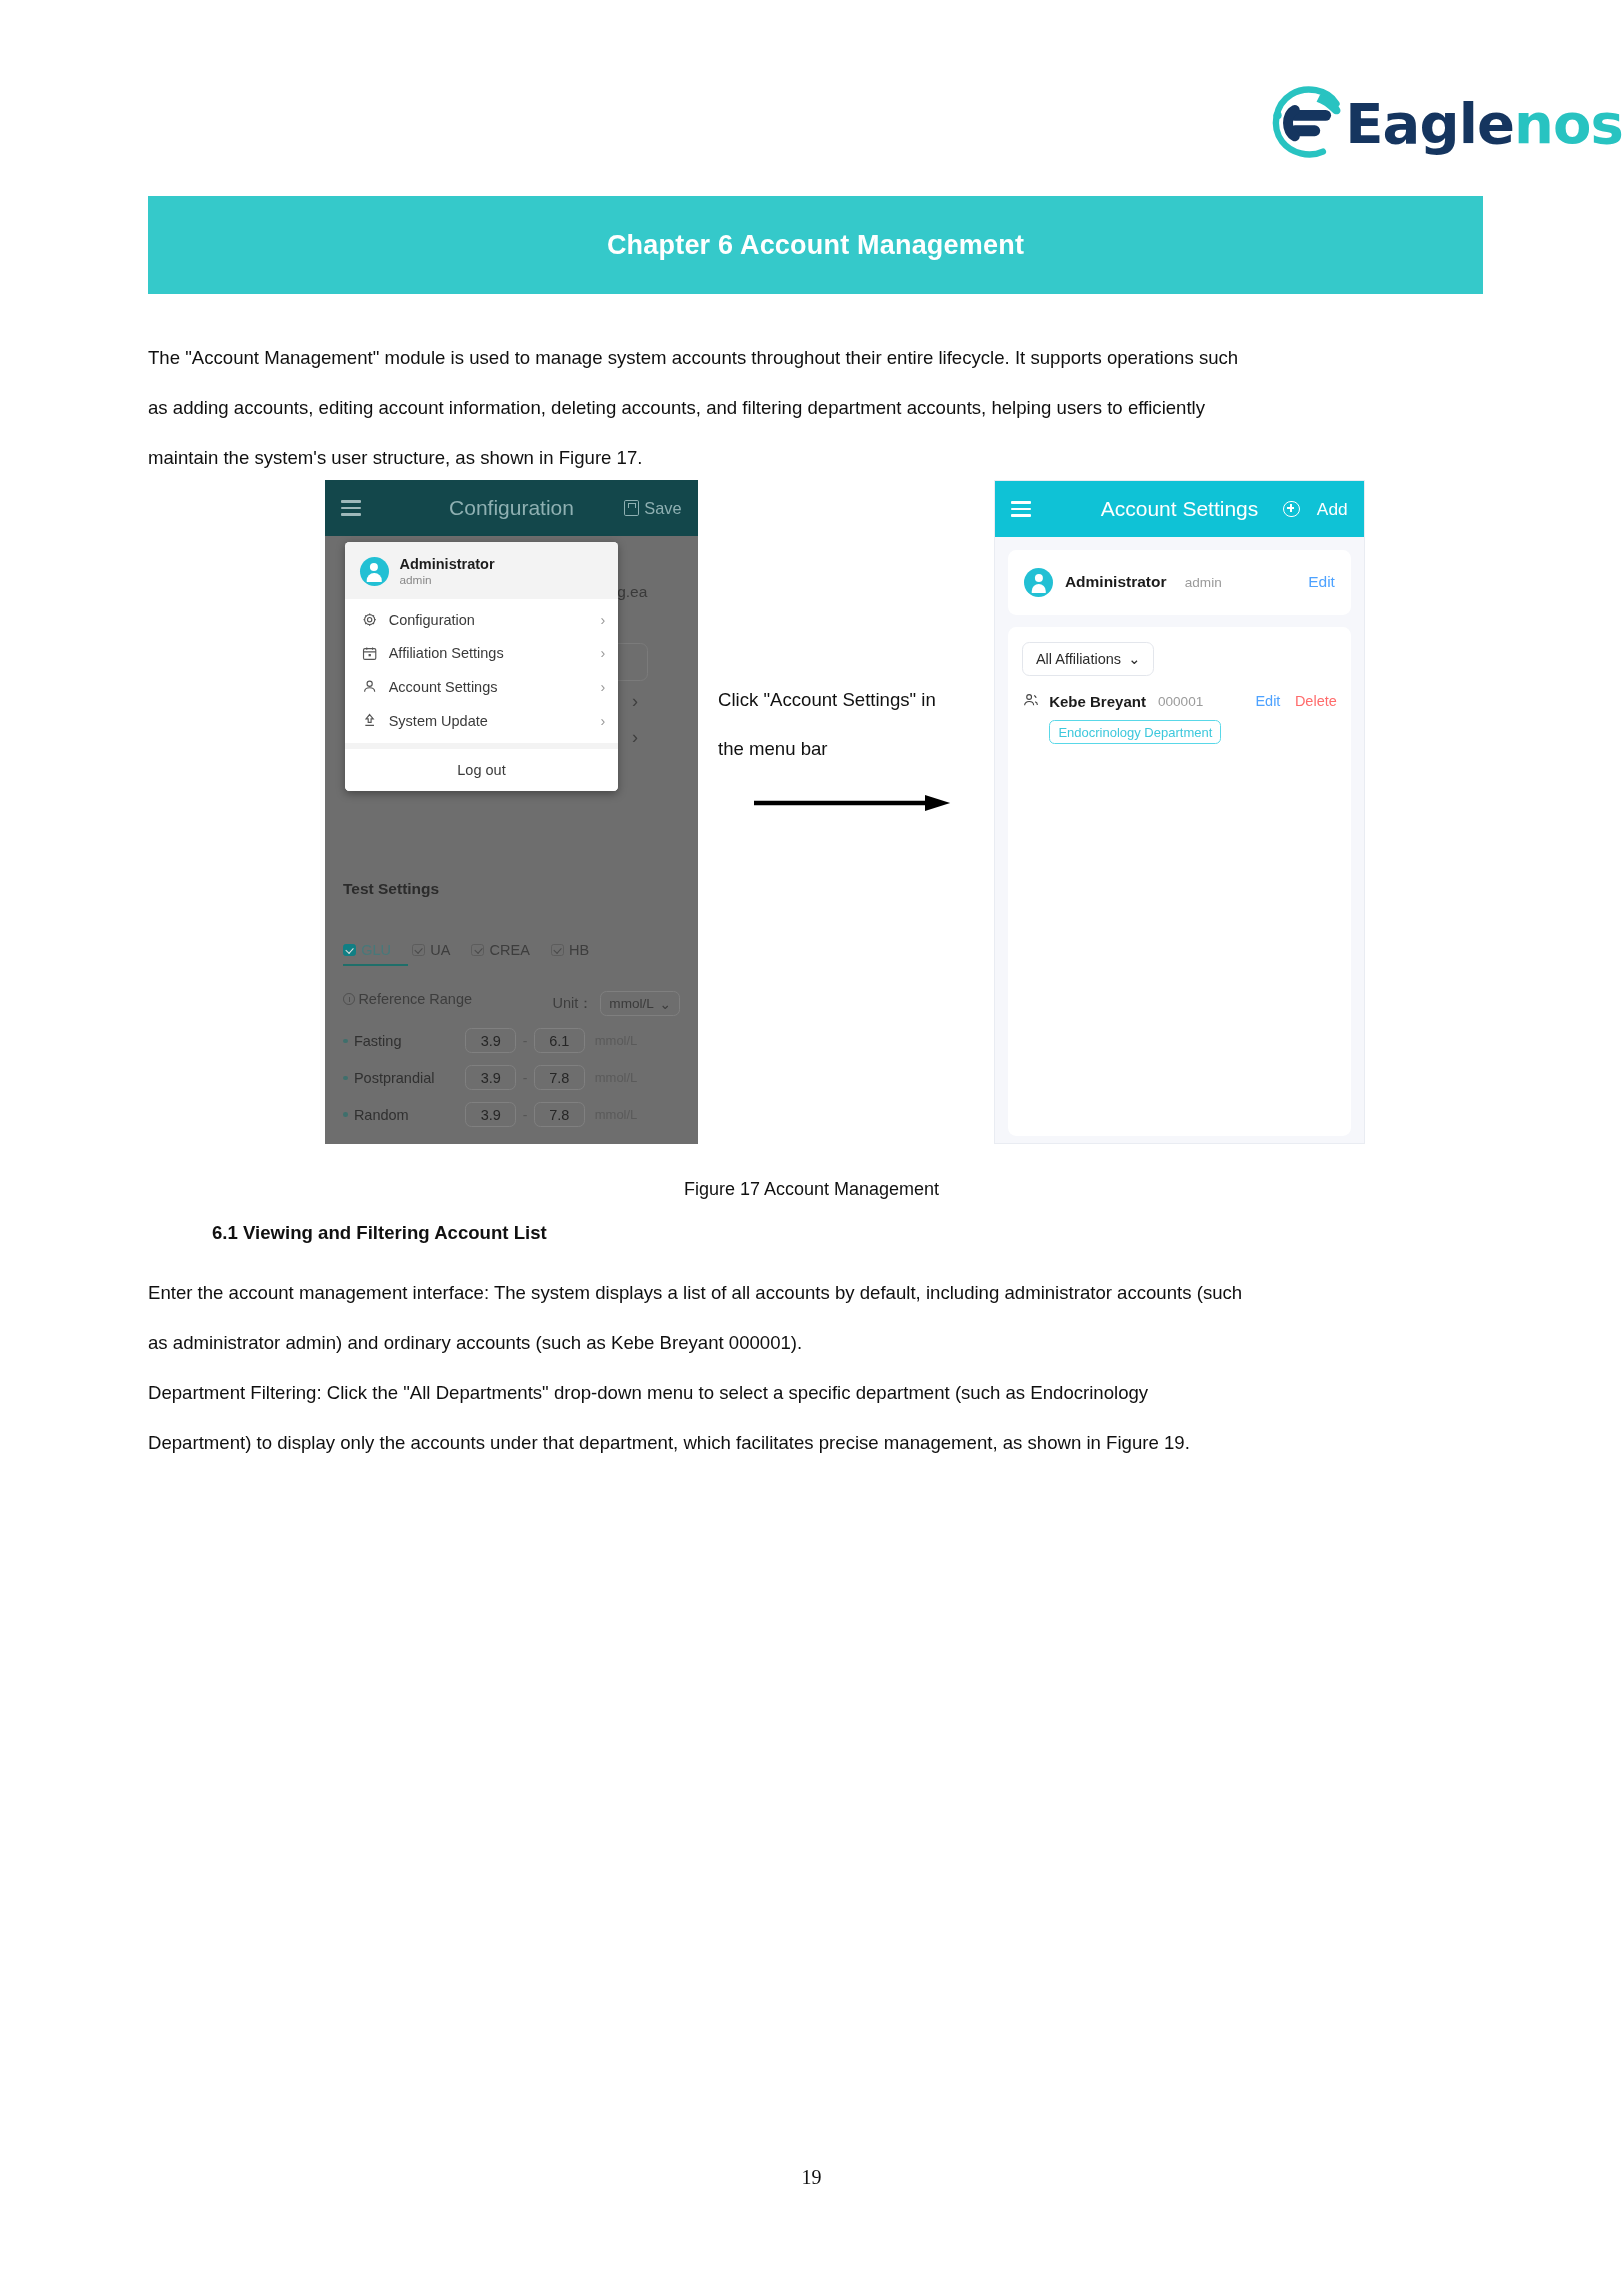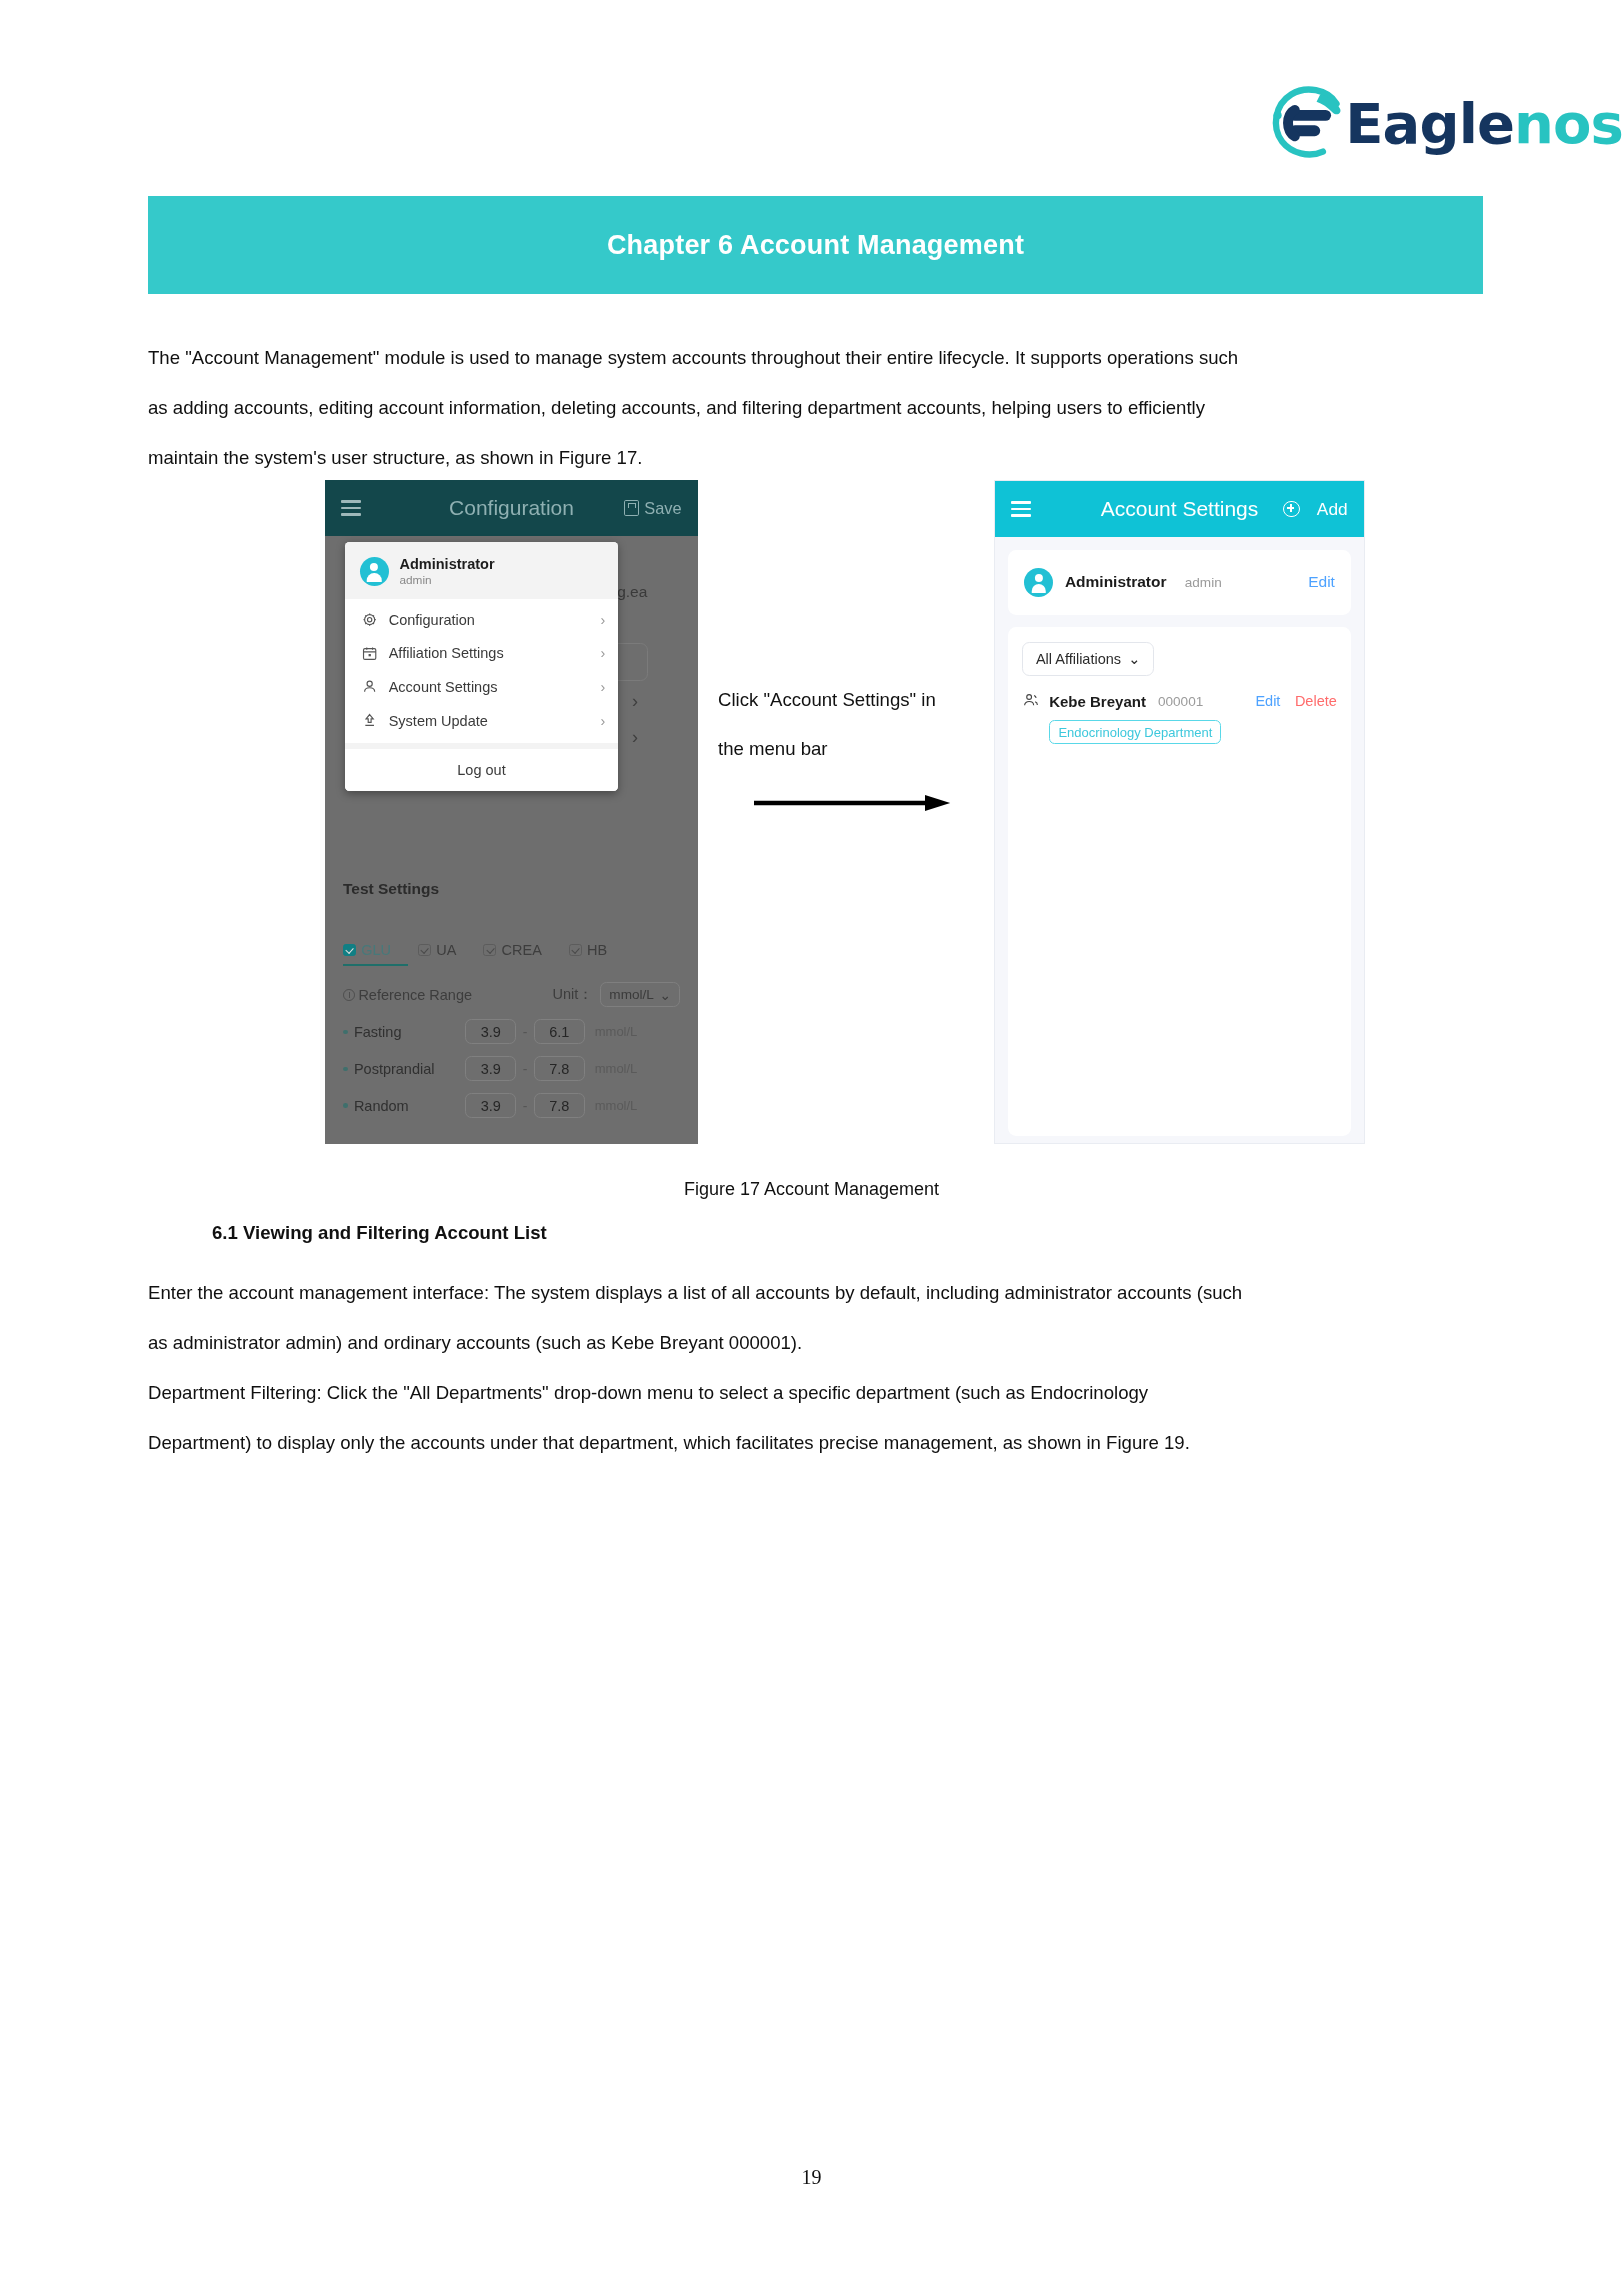--- a/index.html
+++ b/index.html
@@ -169,43 +169,43 @@
 
   
   .ml-test {
     position: absolute; left: 0; right: 0; top: 400px;
     padding: 0 18px;
   }
   .ml-test-title {
     font-size: 15.5px; font-weight: bold; color: #2b2b2b;
     margin-bottom: 11px;
   }
-  .ml-tabs { display: flex; align-items: flex-start; gap: 27px; margin-top: 44px; }
+  .ml-tabs { display: flex; align-items: flex-start; gap: 21px; margin-top: 44px; }
   .ml-tab { display: flex; align-items: center; gap: 5.5px; position: relative; padding-bottom: 8.2px; }
   .ml-tab-label { font-size: 14.5px; color: #3d3d3d; }
   .ml-tab.active .ml-tab-label { color: #47797a; }
   .ml-cbox {
     width: 12.7px; height: 12.7px; border: 1.4px solid #5c5c5c;
     border-radius: 2.7px; position: relative; flex: none;
   }
   .ml-cbox::after {
     content: ""; position: absolute; left: 3.2px; top: 1.4px;
     width: 3.6px; height: 6.4px; border: solid #4a4a4a;
     border-width: 0 1.5px 1.5px 0; transform: rotate(42deg);
   }
   .ml-tab.active .ml-cbox { background: #107f84; border-color: #107f84; }
   .ml-tab.active .ml-cbox::after { border-color: #dfdfdf; }
   .ml-tab.active::after {
     content: ""; position: absolute; left: 0; bottom: 0;
     width: 65px; height: 2.7px; background: #1f6f6a;
   }
 
   .ml-refrow {
-    display: flex; align-items: center;
-    margin-top: 16px; font-size: 14.5px; color: #3d3d3d;
+    display: flex; align-items: flex-start;
+    margin-top: 25px; font-size: 14.5px; color: #3d3d3d;
   }
   .ml-ref-label { display: flex; align-items: center; gap: 3.6px; }
   .ml-ref-ico {
     width: 11.8px; height: 11.8px; border: 1.4px solid #4e4e4e;
     border-radius: 50%; position: relative;
   }
   .ml-ref-ico::after {
     content: ""; position: absolute; left: 4.5px; top: 2.3px;
     width: 1.3px; height: 5.5px; background: #4e4e4e;
   }

